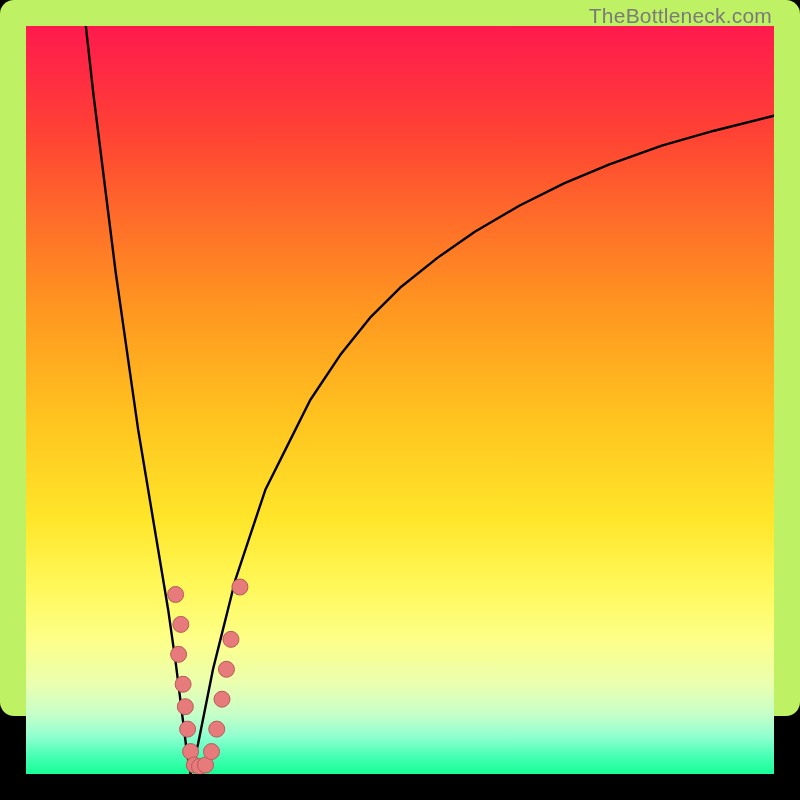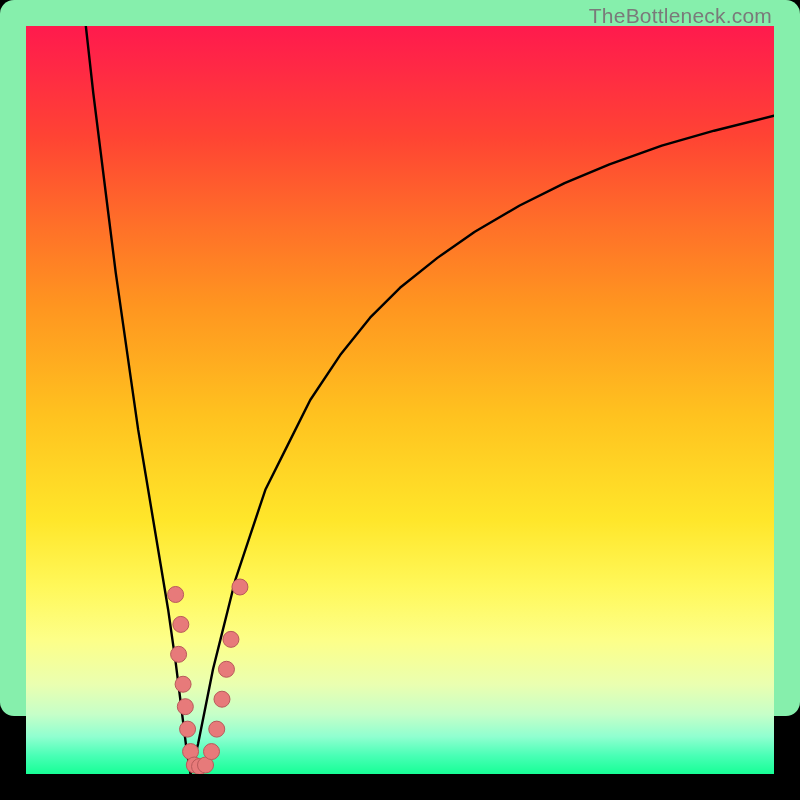--- a/index.html
+++ b/index.html
@@ -10,21 +10,21 @@
     overflow: hidden;
     background: #000;
     font-family: Arial, Helvetica, sans-serif;
   }
   .frame {
     position: absolute;
     top: 0;
     left: 0;
     width: 800px;
     height: 716px;
-    background: #86efac;
+    background: #bef264;
     border-radius: 14px;
   }
   .plot-area {
     position: absolute;
     top: 26px;
     left: 26px;
     width: 748px;
     height: 748px;
     overflow: hidden;
   }

